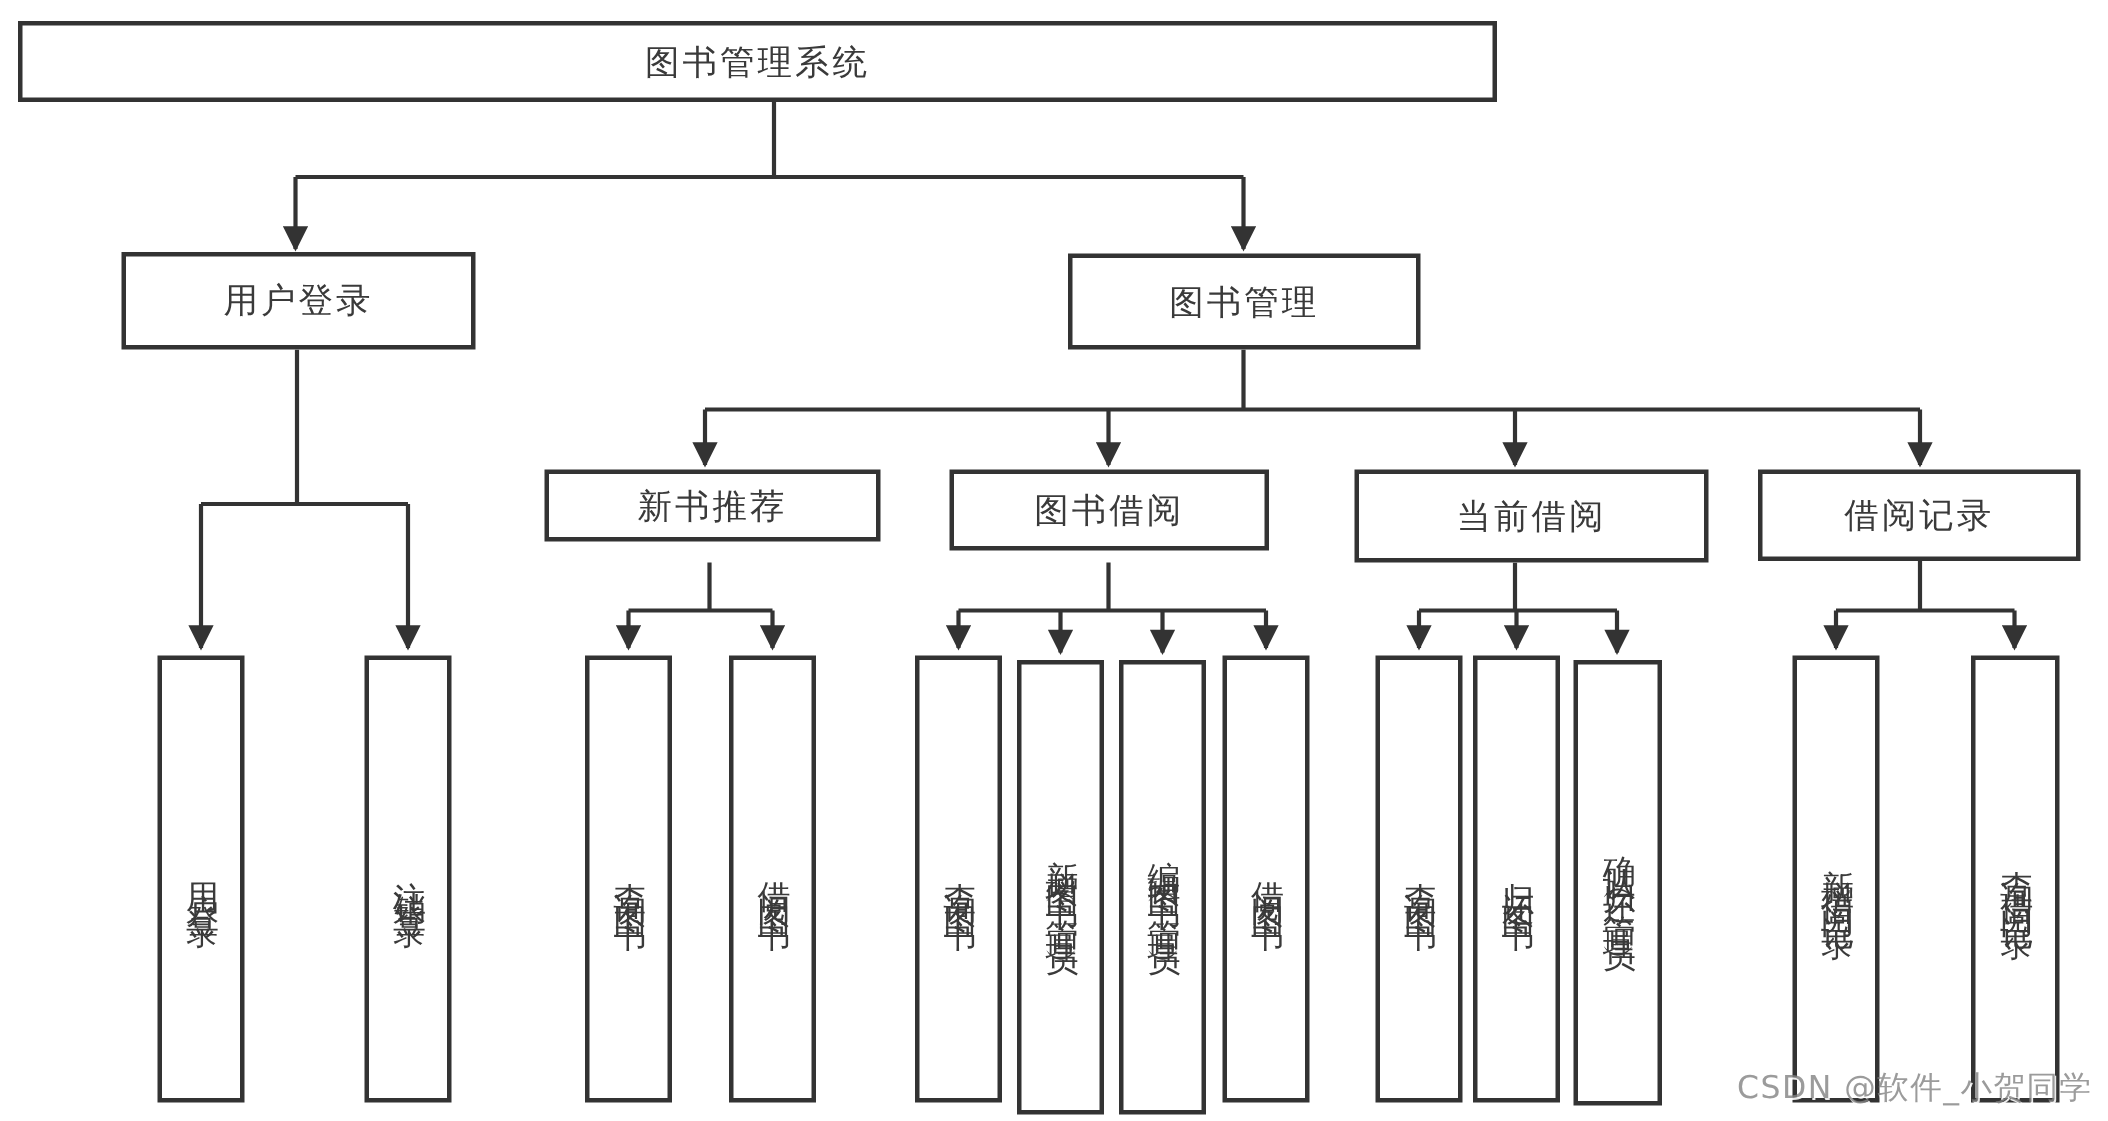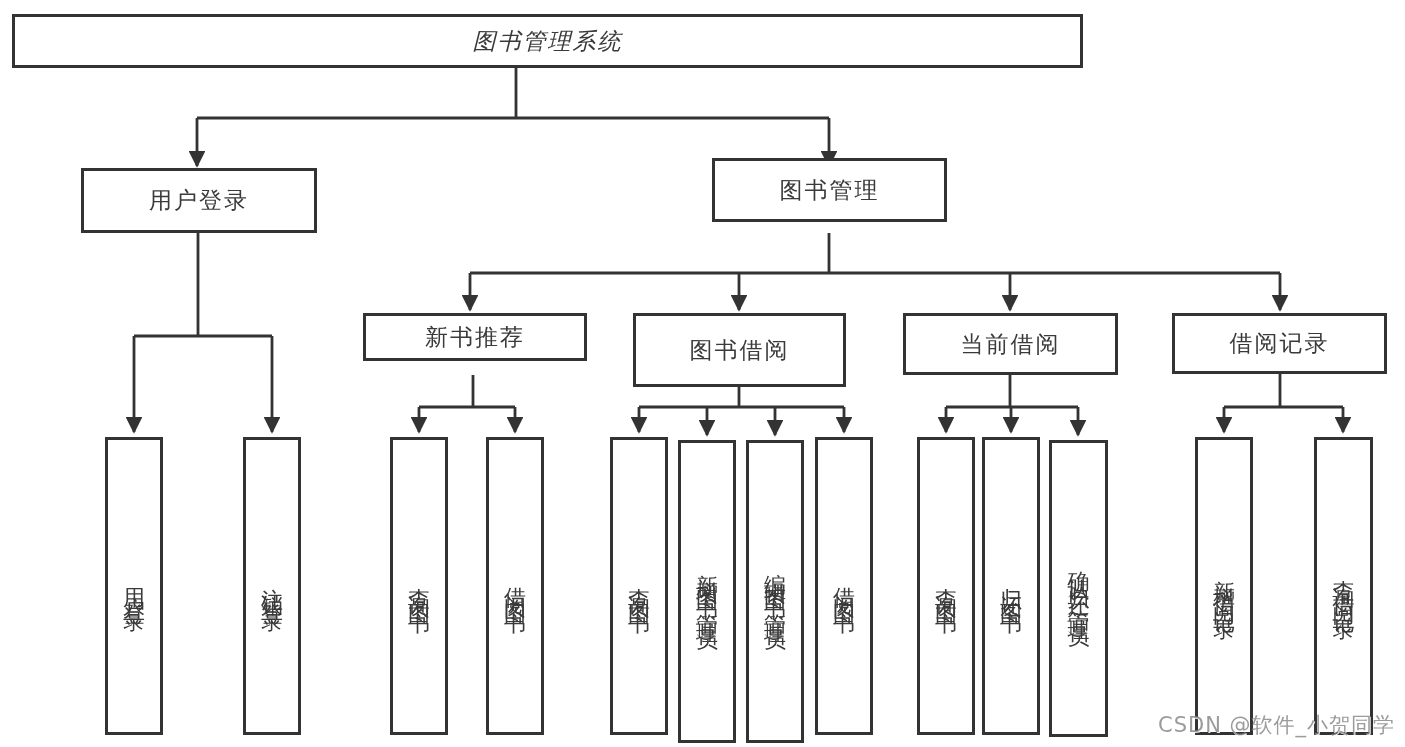--- a/index.html
+++ b/index.html
@@ -64,38 +64,38 @@
       <path d="M775 407 V435" marker-end="url(#arrow)"></path>
       <path d="M844 407 V432" marker-end="url(#arrow)"></path>
       <path d="M946 407 V432" marker-end="url(#arrow)"></path>
       <path d="M1011 407 V432" marker-end="url(#arrow)"></path>
       <path d="M1078 407 V435" marker-end="url(#arrow)"></path>
       <path d="M1224 407 V432" marker-end="url(#arrow)"></path>
       <path d="M1343 407 V432" marker-end="url(#arrow)"></path>
     </g>
   </svg>
 
-  <div class="box" style="left:12px;top:14px;width:1071px;height:54px;font-style:italic;">
+  <div class="box" style="left:12px;top:14px;width:986px;height:54px;">
     <span class="lbl">图书管理系统</span>
   </div>
 
   <div class="box" style="left:81px;top:168px;width:236px;height:65px;">
     <span class="lbl">用户登录</span>
   </div>
-  <div class="box" style="left:712px;top:158px;width:235px;height:64px;">
+  <div class="box" style="left:712px;top:169px;width:235px;height:64px;">
     <span class="lbl">图书管理</span>
   </div>
 
   <div class="box" style="left:363px;top:313px;width:224px;height:48px;">
     <span class="lbl">新书推荐</span>
   </div>
-  <div class="box" style="left:633px;top:313px;width:213px;height:74px;">
+  <div class="box" style="left:633px;top:313px;width:213px;height:54px;">
     <span class="lbl">图书借阅</span>
   </div>
-  <div class="box" style="left:903px;top:313px;width:215px;height:62px;">
+  <div class="box" style="left:903px;top:313px;width:236px;height:62px;">
     <span class="lbl">当前借阅</span>
   </div>
   <div class="box" style="left:1172px;top:313px;width:215px;height:61px;">
     <span class="lbl">借阅记录</span>
   </div>
 
   <div class="vbox" style="left:105px;top:437px;width:58px;height:298px;">
     <span class="lbl">用户登录</span>
   </div>
   <div class="vbox" style="left:243px;top:437px;width:58px;height:298px;">

